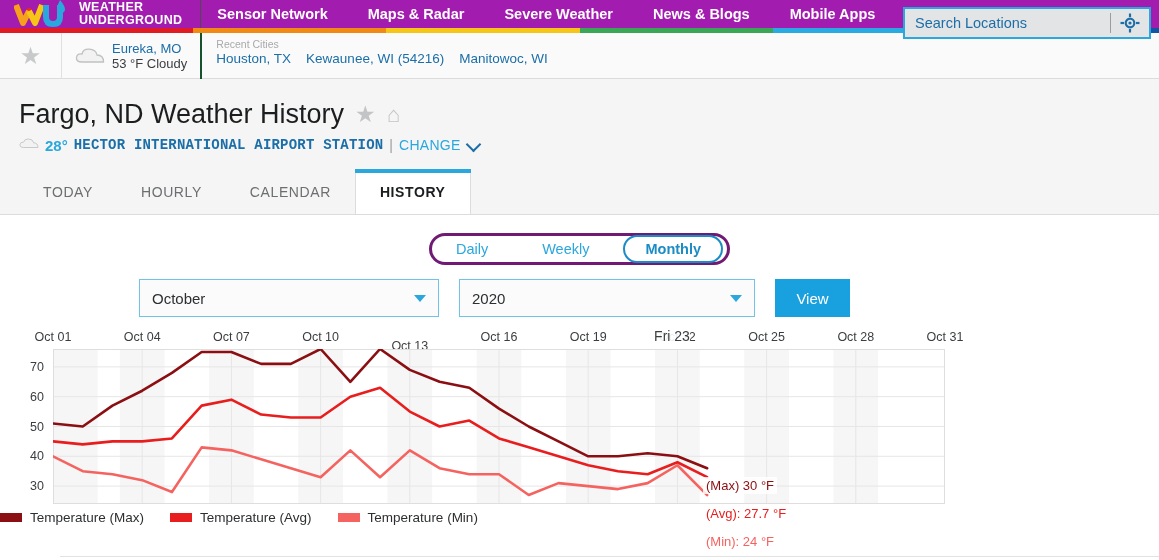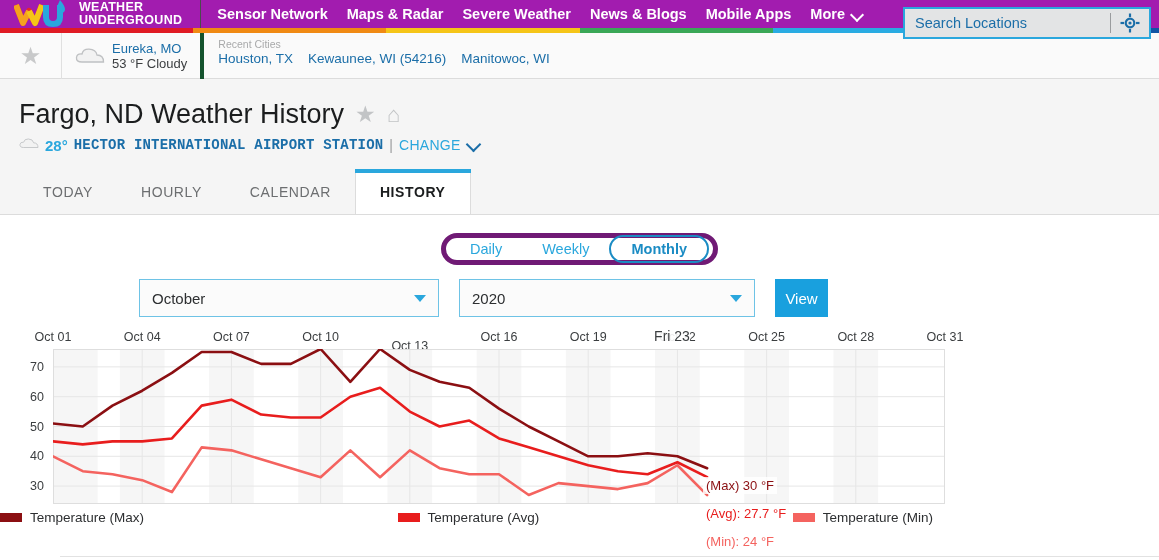--- a/index.html
+++ b/index.html
@@ -7,21 +7,21 @@
     font-family:"Liberation Sans", sans-serif; }
 
   
   .topnav { height:28px; background:#a21caf; display:flex; align-items:center;
     padding:0 0 0 14px; position:relative; }
   .logo-wrap { display:flex; align-items:center; gap:9px; }
   .logo-mark { width:56px; height:30px; position:relative; }
   .logo-text { color:#fff; font-size:12.5px; font-weight:bold; line-height:13px;
     letter-spacing:.3px; }
   .nav-div { width:1px; height:28px; background:#4a4c4d; margin:0 16px 0 18px; }
-  .nav-items { display:flex; align-items:center; gap:19px; }
+  .nav-items { display:flex; align-items:center; gap:40px; }
   .nav-item { color:#fff; font-size:14.5px; font-weight:bold; cursor:pointer;
     display:flex; align-items:center; gap:7px; white-space:nowrap; }
   .chev { display:inline-block; width:11px; height:11px; position:relative; }
   .chev:before { content:""; position:absolute; left:0; top:1px; width:8px; height:8px;
     border-right:2px solid #fff; border-bottom:2px solid #fff;
     transform:rotate(45deg); }
   .searchbox { position:absolute; right:8px; top:7px; width:248px; height:32px;
     background:#e3e4e5; border:2px solid #2aa7dd; display:flex; align-items:center;
     padding:0 0 0 10px; }
   .searchbox input { border:0; background:transparent; outline:none; flex:1;
@@ -34,21 +34,21 @@
   .rainbow { height:5px; display:flex; }
   .rainbow span { flex:1; }
 
   
   .recentbar { height:46px; background:#fafafa; border-bottom:1px solid #dcdcdc;
     display:flex; align-items:center; }
   .star-cell { width:62px; display:flex; justify-content:center; align-items:center;
     border-right:1px solid #e0e0e0; height:46px; }
   .star { color:#c8c9ca; font-size:24px; line-height:24px; }
   .curcity { display:flex; align-items:center; gap:7px; padding:0 13px;
-    border-right:4px solid #14532d; height:46px; }
+    border-right:2px solid #14532d; height:46px; }
   .cloud-ic { width:30px; height:18px; position:relative; }
   .curcity-text { line-height:15px; }
   .curcity-name { color:#1b6ea8; font-size:13px; }
   .curcity-cond { color:#3b3e40; font-size:13px; }
   .recent-wrap { padding-left:14px; }
   .recent-lbl { color:#a8a9aa; font-size:10.5px; margin-top:-8px; }
   .recent-links { display:flex; gap:15px; margin-top:1px; }
   .recent-links a { color:#1b6ea8; font-size:13.5px; text-decoration:none; }
 
   
@@ -76,52 +76,52 @@
     font-size:14px; color:#6c6e70; letter-spacing:.6px; cursor:pointer;
     position:relative; }
   .tab.active { background:#fff; color:#1b1d1e; font-weight:bold;
     border-left:1px solid #dcdcdc; border-right:1px solid #dcdcdc; }
   .tab.active:after { content:""; position:absolute; left:-1px; right:-1px; top:0;
     height:4px; background:#2aa7dd; }
 
   
   .content { background:#fff; padding-top:18px; }
   .segwrap { display:flex; justify-content:center; }
-  .seg { border:5px solid #701a75; border-radius:17px; height:32px; display:flex;
-    align-items:center; padding:0 4px; }
+  .seg { border:3px solid #701a75; border-radius:17px; height:32px; display:flex;
+    align-items:center; padding:0 4px;gap:14px; }
   .seg-opt { padding:0 20px; height:28px; line-height:28px; font-size:14.5px;
     color:#2aa7dd; border-radius:15px; cursor:pointer; }
   .seg-opt.active { border:2px solid #1b8cc4; color:#1b8cc4; font-weight:bold;
     line-height:24px; }
 
   .pickers { display:flex; gap:20px; padding:14px 0 0 139px; align-items:center; }
   .sel { height:38px; background:#fbfbfb; border:1px solid #6ec3e6;
     display:flex; align-items:center; justify-content:space-between;
     padding:0 12px; font-size:15px; color:#2d2f31; cursor:pointer; }
   .sel.month { width:300px;justify-content:space-between; }
   .sel.year  { width:296px; }
   .caret { width:0; height:0; border-left:6px solid transparent;
     border-right:6px solid transparent; border-top:7px solid #2aa7dd; }
-  .viewbtn { width:53px; height:38px; background:#19a0de; color:#fff;
+  .viewbtn { width:75px; height:38px; background:#19a0de; color:#fff;
     font-size:15px; display:flex; align-items:center; justify-content:center;
     cursor:pointer; }
 
   
   .chartwrap { position:relative; margin-top:10px; height:200px; }
   .xlabels { position:relative; height:22px; }
   .xlabels span { position:absolute; font-size:12.5px; color:#3b3e40;
     transform:translateX(-50%); white-space:nowrap; }
   .plot { position:absolute; left:53px; top:22px; width:892px; height:155px; }
   .ylabels { position:absolute; left:0; top:22px; width:50px; height:155px; }
   .ylabels span { position:absolute; right:6px; font-size:12.5px; color:#3b3e40;
     transform:translateY(-50%); }
   .tip { position:absolute; font-size:13px; white-space:nowrap;
     background:rgba(255,255,255,.82); padding:1px 3px; }
   .legend { position:absolute; left:0; right:0; top:183px; display:flex;
-    justify-content:space-between; gap:26px; padding-right:226px; }
+    justify-content:flex-start; gap:26px; padding-right:226px; }
   .lg { display:flex; align-items:center; gap:8px; font-size:13.5px; color:#2d2f31; }
   .sw { width:22px; height:9px; display:inline-block; }
   .botline { position:absolute; top:556px; left:60px; right:0; height:1px;
     background:#e2e2e2; }
 </style>
 </head>
 <body>
 
 <div class="topnav">
   <div class="logo-wrap">

